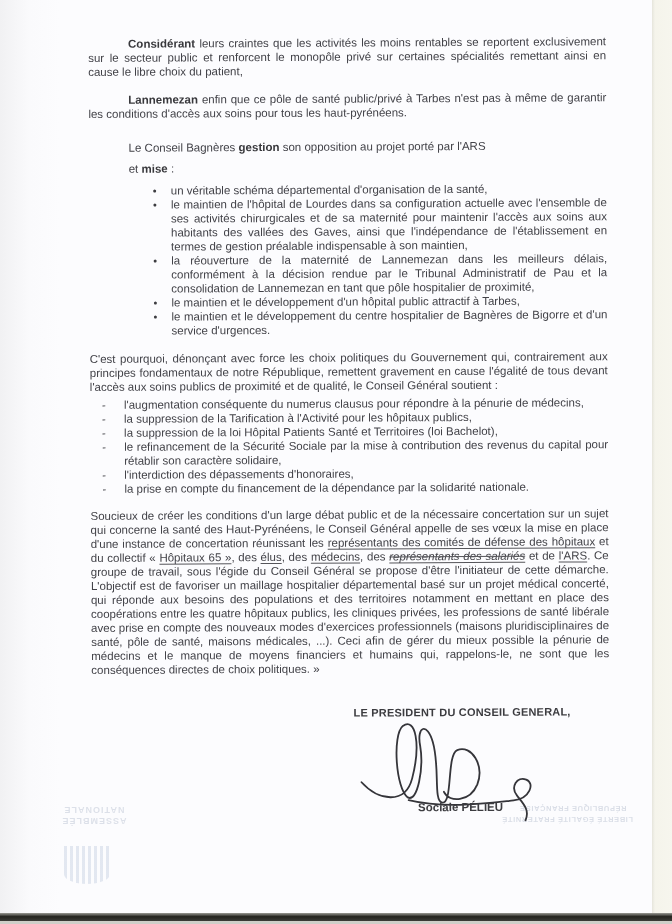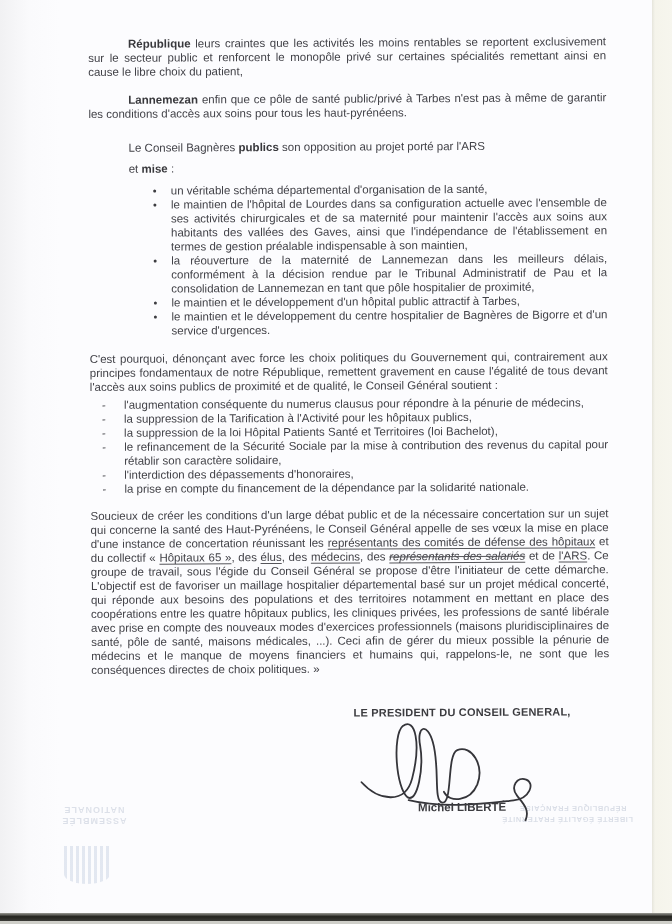--- a/index.html
+++ b/index.html
@@ -116,25 +116,25 @@
     <div>NATIONALE</div>
   </div>
   <div class="bleed-logo"></div>
   <div class="bleed-right">
     <div>LIBERTÉ  ÉGALITÉ  FRATERNITÉ</div>
     <div>RÉPUBLIQUE FRANÇAISE</div>
   </div>
 
   <div class="content">
 
-    <p class="indent mb14"><b>République</b><span> leurs craintes que les activités les moins rentables se reportent exclusivement sur le secteur public et renforcent le monopôle privé sur certaines spécialités remettant ainsi en cause le libre choix du patient,</span></p>
+    <p class="indent mb14"><b>Considérant</b><span> leurs craintes que les activités les moins rentables se reportent exclusivement sur le secteur public et renforcent le monopôle privé sur certaines spécialités remettant ainsi en cause le libre choix du patient,</span></p>
 
     <p class="indent mb20"><b>Lannemezan</b><span> enfin que ce pôle de santé public/privé à Tarbes n'est pas à même de garantir les conditions d'accès aux soins pour tous les haut-pyrénéens.</span></p>
 
-    <p class="indent mb7" style="text-align:left;"><span>Le Conseil Bagnères </span><b>publics</b><span> son opposition au projet porté par l'ARS</span></p>
+    <p class="indent mb7" style="text-align:left;"><span>Le Conseil Bagnères </span><b>gestion</b><span> son opposition au projet porté par l'ARS</span></p>
 
     <p class="indent mb8" style="text-align:left;"><span>et </span><b>mise</b><span> :</span></p>
 
     <ul class="bullets">
       <li>un véritable schéma départemental d'organisation de la santé,</li>
       <li>le maintien de l'hôpital de Lourdes dans sa configuration actuelle avec l'ensemble de ses activités chirurgicales et de sa maternité pour maintenir l'accès aux soins aux habitants des vallées des Gaves, ainsi que l'indépendance de l'établissement en termes de gestion préalable indispensable à son maintien,</li>
       <li>la réouverture de la maternité de Lannemezan dans les meilleurs délais, conformément à la décision rendue par le Tribunal Administratif de Pau et la consolidation de Lannemezan en tant que pôle hospitalier de proximité,</li>
       <li>le maintien et le développement d'un hôpital public attractif à Tarbes,</li>
       <li>le maintien et le développement du centre hospitalier de Bagnères de Bigorre et d'un service d'urgences.</li>
     </ul>
@@ -153,21 +153,21 @@
     <p class="mb30"><span>Soucieux de créer les conditions d'un large débat public et de la nécessaire concertation sur un sujet qui concerne la santé des Haut-Pyrénéens, le Conseil Général appelle de ses vœux la mise en place d'une instance de concertation réunissant les </span><span class="u">représentants des comités de défense des hôpitaux</span><span> et du collectif « </span><span class="u">Hôpitaux 65 »</span><span>, des </span><span class="u">élus</span><span>, des </span><span class="u">médecins</span><span>, des </span><span class="us">représentants des salariés</span><span> et de </span><span class="u">l'ARS</span><span>. Ce groupe de travail, sous l'égide du Conseil Général se propose d'être l'initiateur de cette démarche. L'objectif est de favoriser un maillage hospitalier départemental basé sur un projet médical concerté, qui réponde aux besoins des populations et des territoires notamment en mettant en place des coopérations entre les quatre hôpitaux publics, les cliniques privées, les professions de santé libérale avec prise en compte des nouveaux modes d'exercices professionnels (maisons pluridisciplinaires de santé, pôle de santé, maisons médicales, ...). Ceci afin de gérer du mieux possible la pénurie de médecins et le manque de moyens financiers et humains qui, rappelons-le, ne sont que les conséquences directes de choix politiques. »</span></p>
 
     <div class="sig-block">
       <div class="sig-title">LE PRESIDENT DU CONSEIL GENERAL,</div>
       <svg class="sig-svg" width="190" height="112" viewBox="0 0 210 120">
         <g fill="none" stroke="#35353a" stroke-width="2" stroke-linecap="round">
           <path d="M4 74 C 22 94, 52 100, 60 70 C 70 32, 64 2, 50 12 C 38 22, 42 82, 55 91 C 66 97, 73 58, 69 34 C 65 12, 77 8, 83 30 C 91 58, 83 95, 93 97 C 105 99, 98 44, 110 39 C 126 33, 140 56, 132 77 C 124 96, 101 98, 95 85"></path>
           <path d="M 56 94 C 96 104, 142 98, 172 95 C 190 93, 196 76, 186 72 C 176 68, 168 80, 176 90 C 183 99, 190 106, 185 117"></path>
         </g>
       </svg>
-      <div class="sig-name">Michel LIBERTÉ</div>
+      <div class="sig-name">Sociale PÉLIEU</div>
     </div>
 
   </div>
 
   <div class="paper-right-edge"></div>
   <div class="scan-bottom-edge"></div>
   <div class="scan-bottom-light"></div>
 </div>
 
 </body></html>

